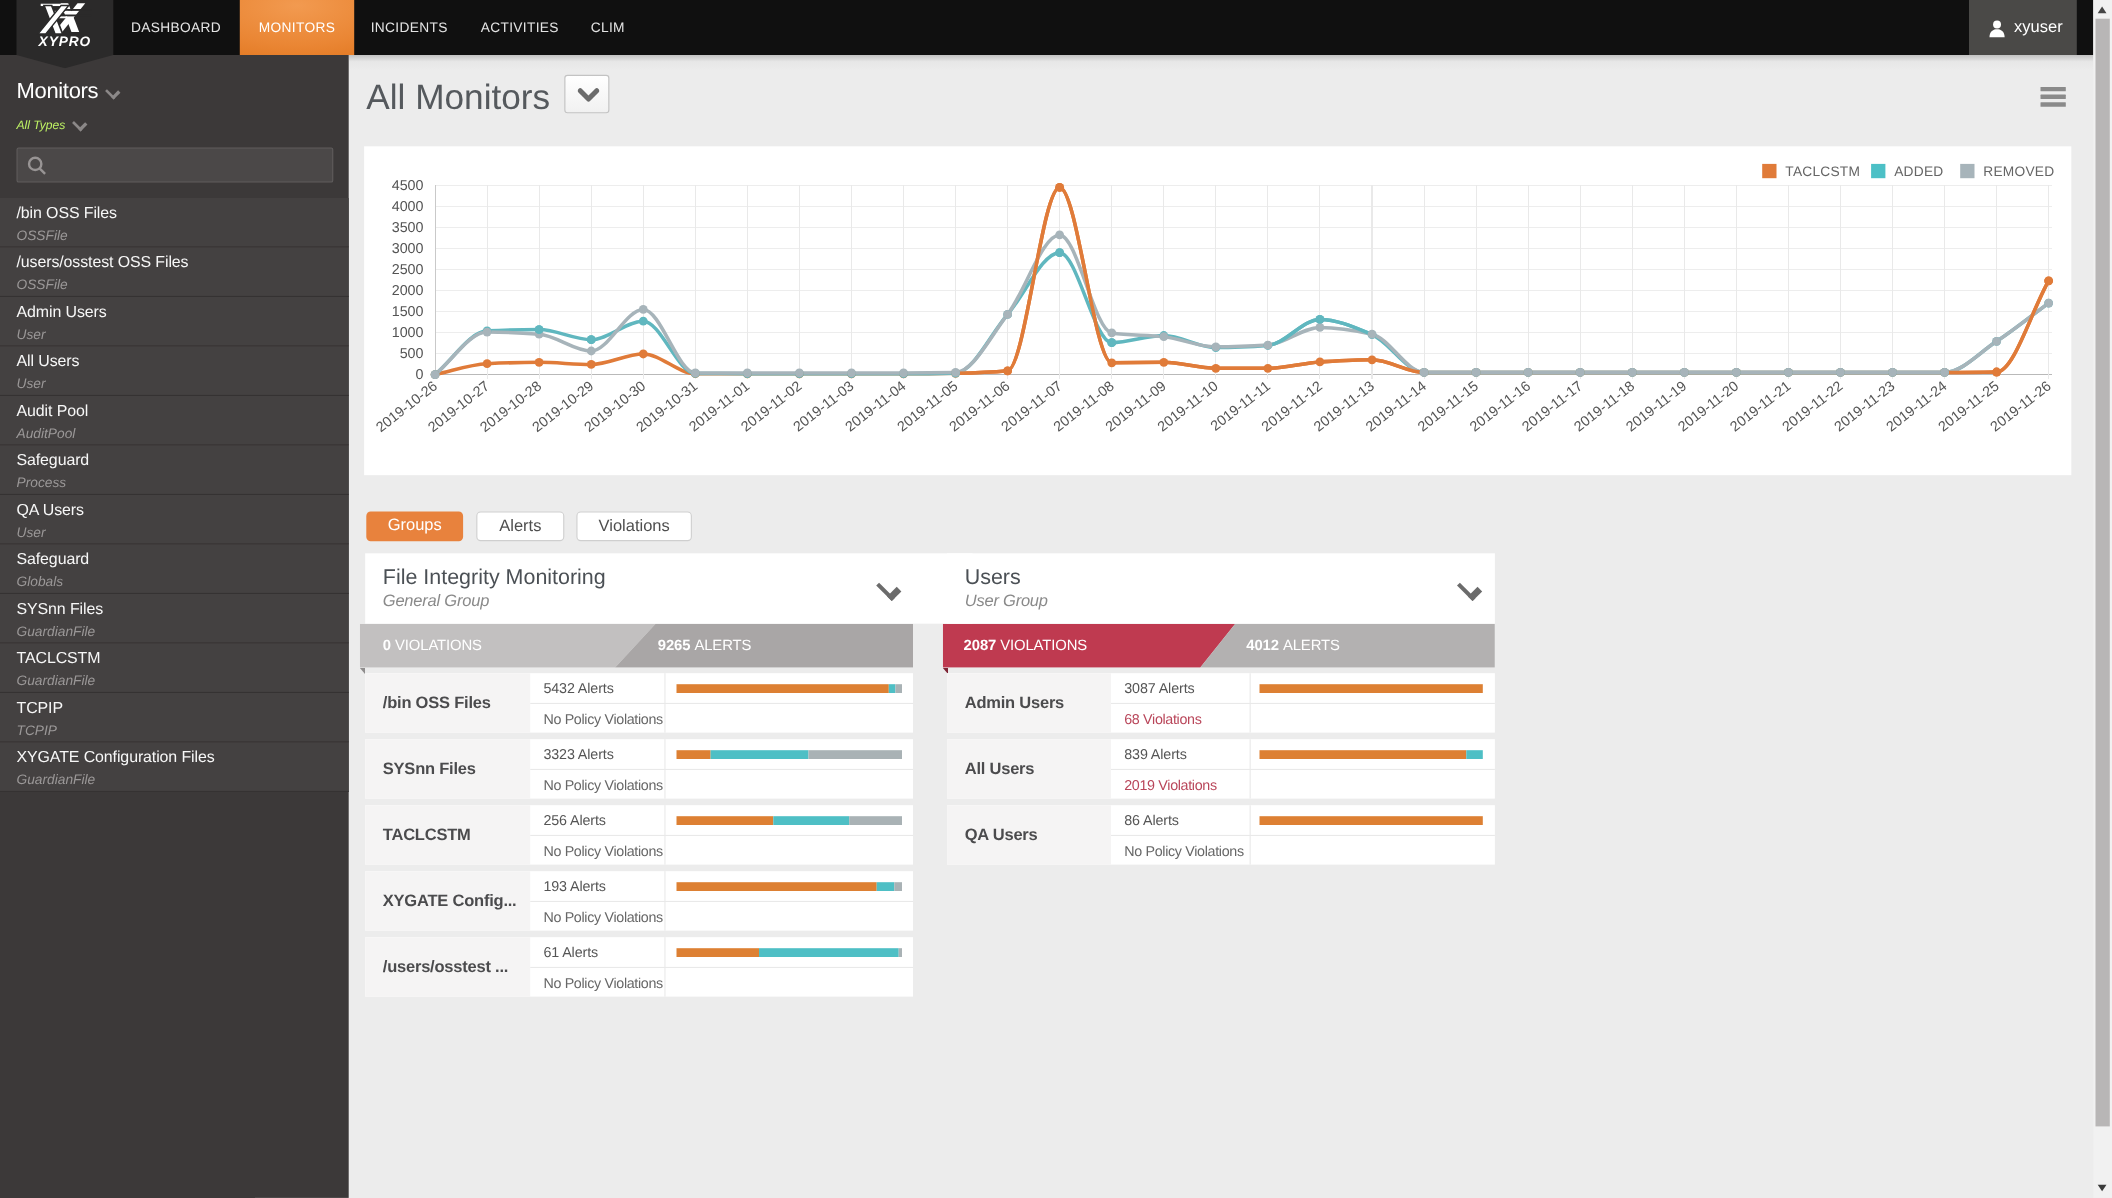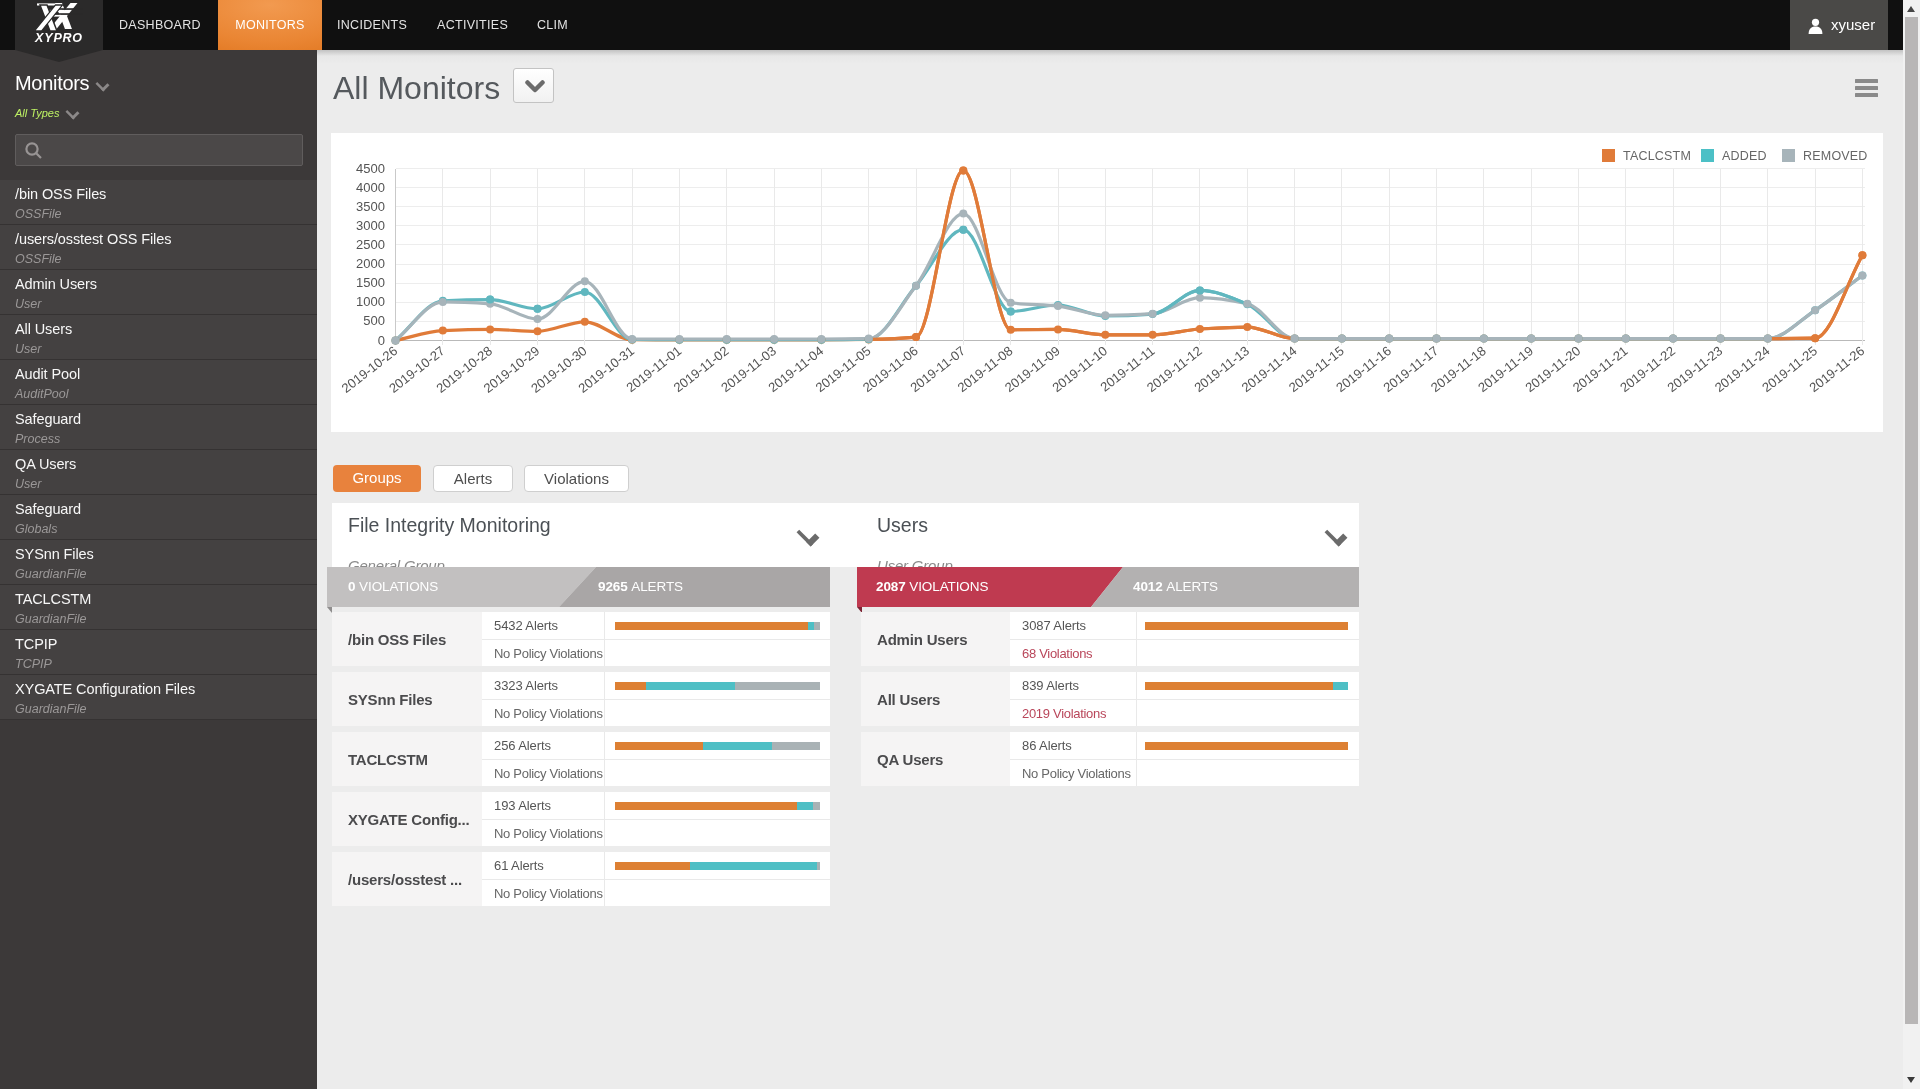--- a/index.html
+++ b/index.html
@@ -36,21 +36,21 @@
 .legend { position:absolute; top:16px; font-size:12.5px; color:#666; letter-spacing:0.2px; }
 .lsq { position:absolute; top:16px; width:13px; height:13px; }
 
 .tab { position:absolute; top:465px; height:27px; line-height:26px; font-size:15px; border-radius:4px; text-align:center; }
 #tab-g { left:333px; width:88px; background:#e8823d; color:#fff; }
 #tab-a { left:433px; width:80px; background:#fff; border:1px solid #cfcfcf; color:#4e4e4e; }
 #tab-v { left:524px; width:105px; background:#fff; border:1px solid #cfcfcf; color:#4e4e4e; }
 
 .card-h { position:absolute; top:503px; height:64px; background:#fff; }
 .card-h .ct { font-size:19.5px; color:#4b5055; padding:11px 0 0 16px; }
-.card-h .cs { font-size:15px; font-style:italic; color:#8a8a8a; margin-top:20px; padding-left:16px; letter-spacing:-0.2px; }
+.card-h .cs { font-size:15px; font-style:italic; color:#8a8a8a; margin-top:1px; padding-left:16px; letter-spacing:-0.2px; }
 .bigchev { position:absolute; width:27px; height:16px; }
 .bigchev:before { content:""; position:absolute; left:4px; top:0px; width:14px; height:14px; border-right:6px solid #6b6b6b; border-bottom:6px solid #6b6b6b; transform:rotate(45deg) scale(1,.62); }
 .vbar { position:absolute; top:567px; height:40px; }
 .vbar .seg1 { position:absolute; left:0; top:0; height:40px; }
 .vbar .seg2 { position:absolute; top:0; height:40px; }
 .vbar .vtxt { position:absolute; top:0; height:43px; line-height:40px; font-size:13.5px; color:#fff; letter-spacing:-0.1px; }
 .vbar .vtxt b { font-weight:bold; }
 .fold { position:absolute; top:607px; width:5px; height:6px; }
 .row { position:absolute; height:54px; background:#ffffff; }
 .row .lab { position:absolute; left:0; top:0; bottom:0; background:#f5f4f4; font-size:15px; font-weight:bold; color:#4b4b4d; white-space:nowrap; overflow:hidden; letter-spacing:-0.2px; }

